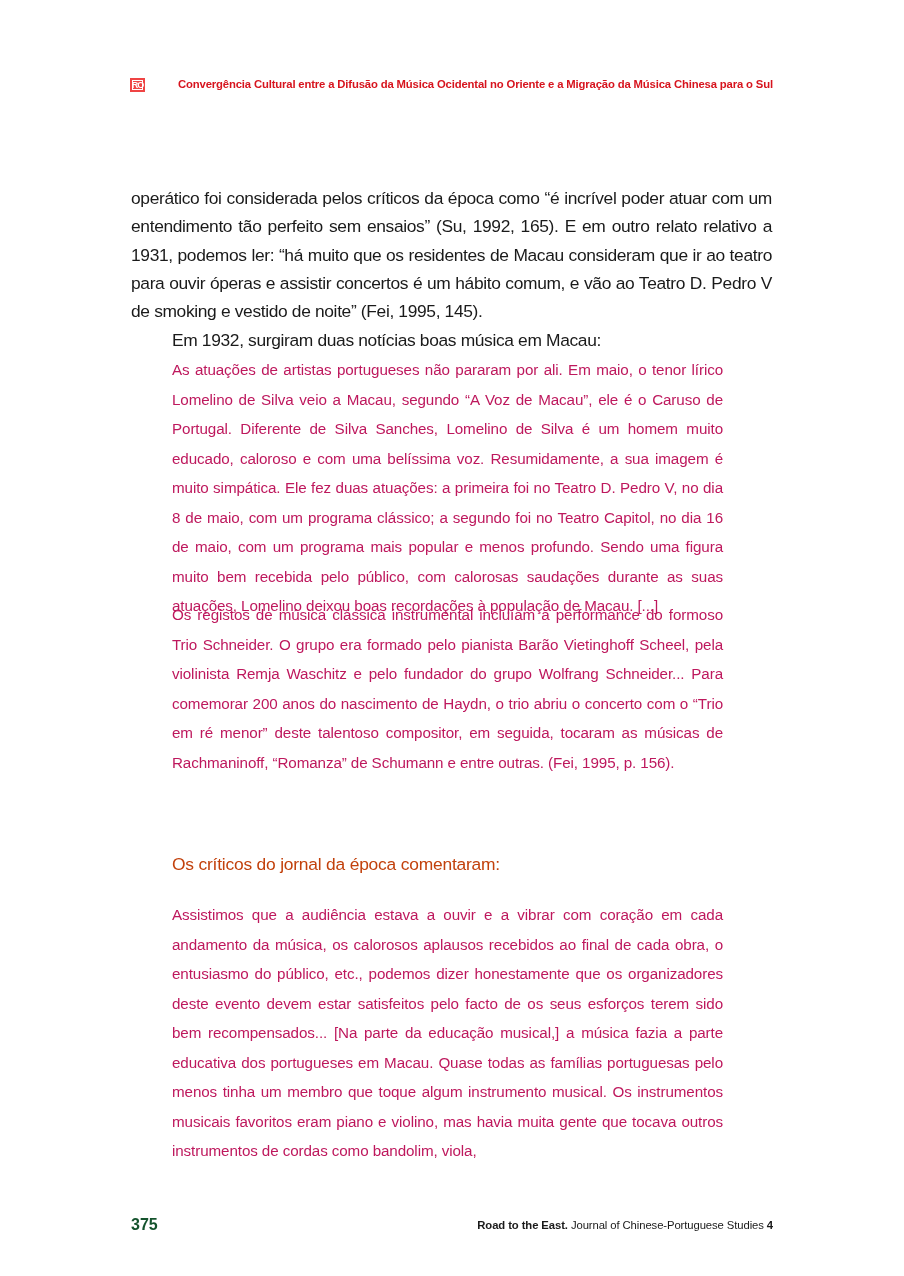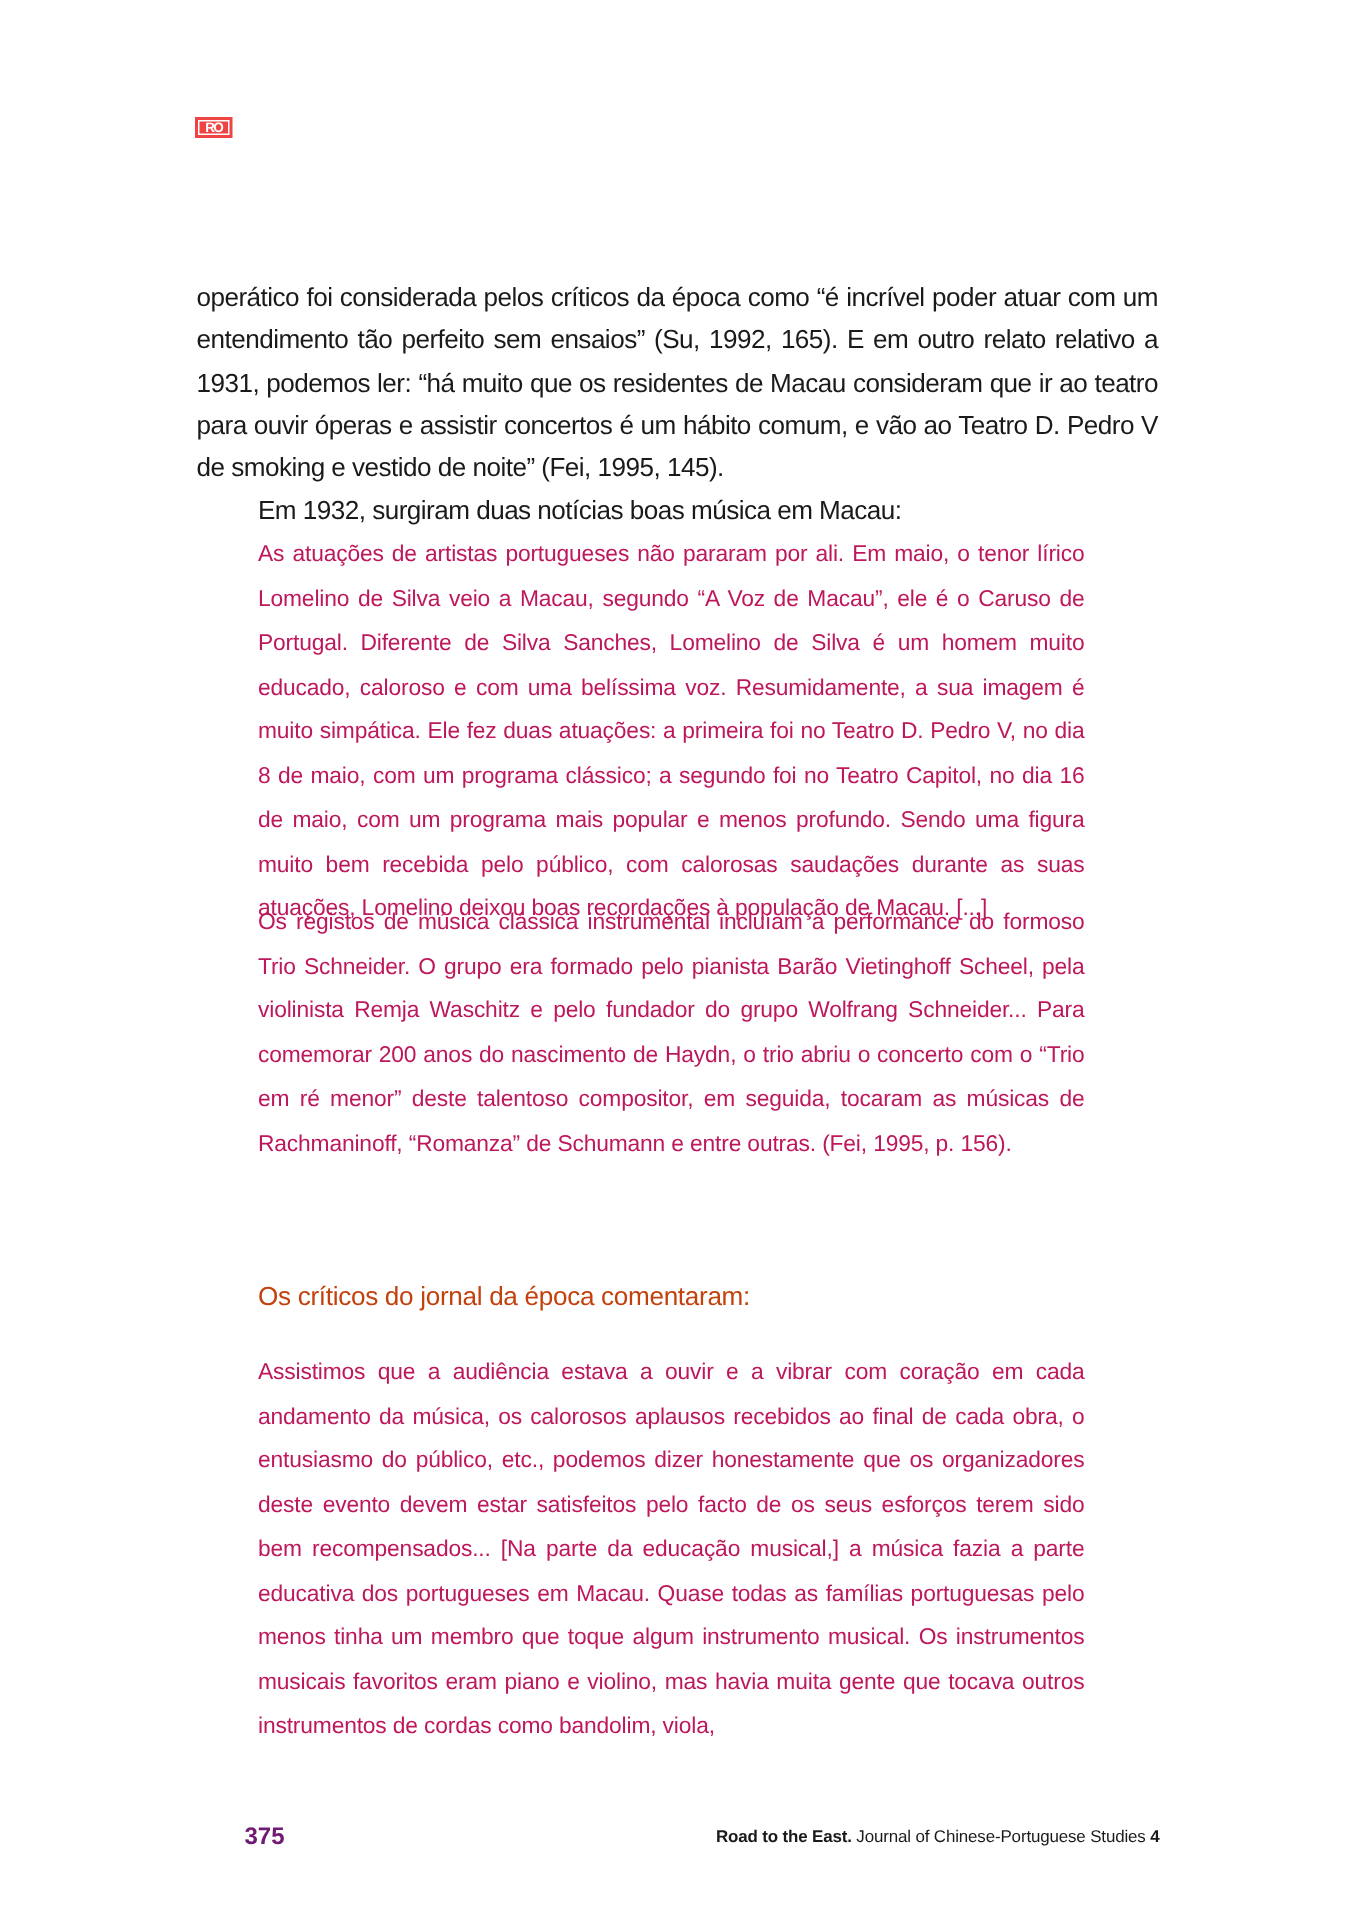--- a/index.html
+++ b/index.html
@@ -1,38 +1,39 @@
 <!DOCTYPE html>
 <html><head>
 <meta charset="utf-8">
 <style>
   html, body { margin:0; padding:0; background:#ffffff; }
   body { width:904px; height:1276px; position:relative; overflow:hidden; color:#1a1a1a; font-family:"Liberation Sans", sans-serif; }
   .header { position:absolute; top:78px; left:130px; right:130px; height:16px; }
-  .logo { position:absolute; left:0; top:0; width:25px; height:14px; background:#ef4444; color:#fff; font-size:9px; font-weight:bold; line-height:14px; text-align:center; letter-spacing:-1px; }
+  .logo { position:absolute; left:0; top:0; width:15px; height:14px; background:#ef4444; color:#fff; font-size:9px; font-weight:bold; line-height:14px; text-align:center; letter-spacing:-1px; }
   .logo::after { content:""; position:absolute; left:2px; top:2px; right:2px; bottom:2px; border:1px solid #fff; }
   .running-title { position:absolute; left:48px; top:0; font-size:11.3px; font-weight:bold; color:#d7141e; white-space:nowrap; letter-spacing:-0.15px; }
   .body-text { position:absolute; left:131px; width:641px; font-size:17.4px; line-height:28.3px; text-align:justify; color:#1a1a1a; letter-spacing:-0.35px;margin-top:24px; }
   .p1 { top:160px; }
   .p2 { top:302px; text-indent:41px; }
   .quote { position:absolute; left:172px; width:551px; font-size:15.2px; line-height:29.5px; text-align:justify; color:#be185d; letter-spacing:-0.1px; }
   .q1 { top:355px; }
   .q2 { top:600px; }
   .p3 { position:absolute; left:172px; top:850px; font-size:17.4px; line-height:28px; color:#c2410c; letter-spacing:-0.2px; }
   .q3 { top:900px; }
   .footer { position:absolute; top:1216px; left:131px; right:131px; height:20px; }
-  .page-num { position:absolute; left:0; top:0; font-size:16px; font-weight:bold; color:#701a75;margin-left:32px; }
+  .page-num { position:absolute; left:0; top:0; font-size:16px; font-weight:bold; color:#14532d; }
   .journal { position:absolute; right:0; top:3px; font-size:11.3px; color:#1a1a1a; white-space:nowrap; letter-spacing:-0.1px; }
   .journal b { font-weight:bold; }
 </style>
 </head>
 <body>
 
 <div class="header">
   <div class="logo">RO</div>
+  <div class="running-title">Convergência Cultural entre a Difusão da Música Ocidental no Oriente e a Migração da Música Chinesa para o Sul</div>
 </div>
 
 <div class="body-text p1">operático foi considerada pelos críticos da época como “é incrível poder atuar com um entendimento tão perfeito sem ensaios” (Su, 1992, 165). E em outro relato relativo a 1931, podemos ler: “há muito que os residentes de Macau consideram que ir ao teatro para ouvir óperas e assistir concertos é um hábito comum, e vão ao Teatro D. Pedro V de smoking e vestido de noite” (Fei, 1995, 145).</div>
 <div class="body-text p2">Em 1932, surgiram duas notícias boas música em Macau:</div>
 
 <div class="quote q1">As atuações de artistas portugueses não pararam por ali. Em maio, o tenor lírico Lomelino de Silva veio a Macau, segundo “A Voz de Macau”, ele é o Caruso de Portugal. Diferente de Silva Sanches, Lomelino de Silva é um homem muito educado, caloroso e com uma belíssima voz. Resumidamente, a sua imagem é muito simpática. Ele fez duas atuações: a primeira foi no Teatro D. Pedro V, no dia 8 de maio, com um programa clássico; a segundo foi no Teatro Capitol, no dia 16 de maio, com um programa mais popular e menos profundo. Sendo uma figura muito bem recebida pelo público, com calorosas saudações durante as suas atuações, Lomelino deixou boas recordações à população de Macau. [...]</div>
 <div class="quote q2">Os registos de música clássica instrumental incluíam a performance do formoso Trio Schneider. O grupo era formado pelo pianista Barão Vietinghoff Scheel, pela violinista Remja Waschitz e pelo fundador do grupo Wolfrang Schneider... Para comemorar 200 anos do nascimento de Haydn, o trio abriu o concerto com o “Trio em ré menor” deste talentoso compositor, em seguida, tocaram as músicas de Rachmaninoff, “Romanza” de Schumann e entre outras. (Fei, 1995, p. 156).</div>
 
 <div class="p3">Os críticos do jornal da época comentaram:</div>
 

